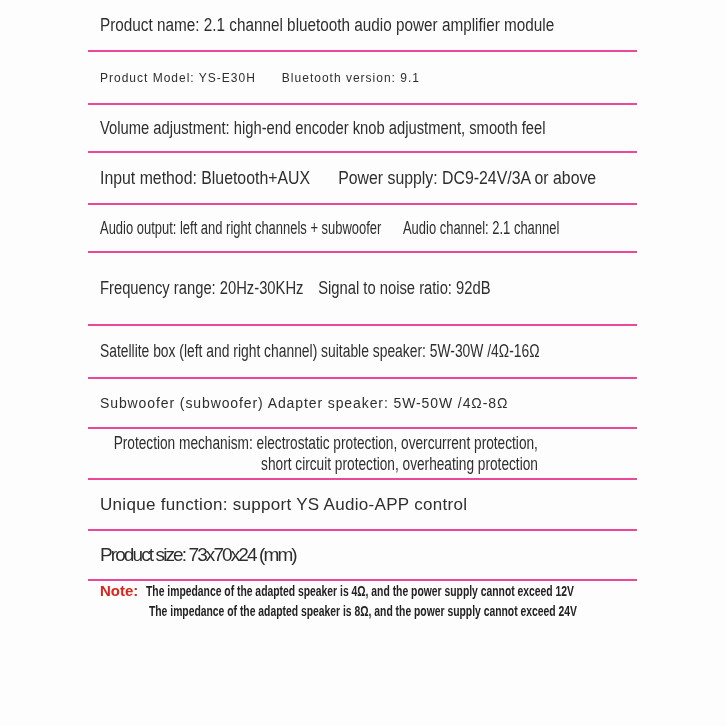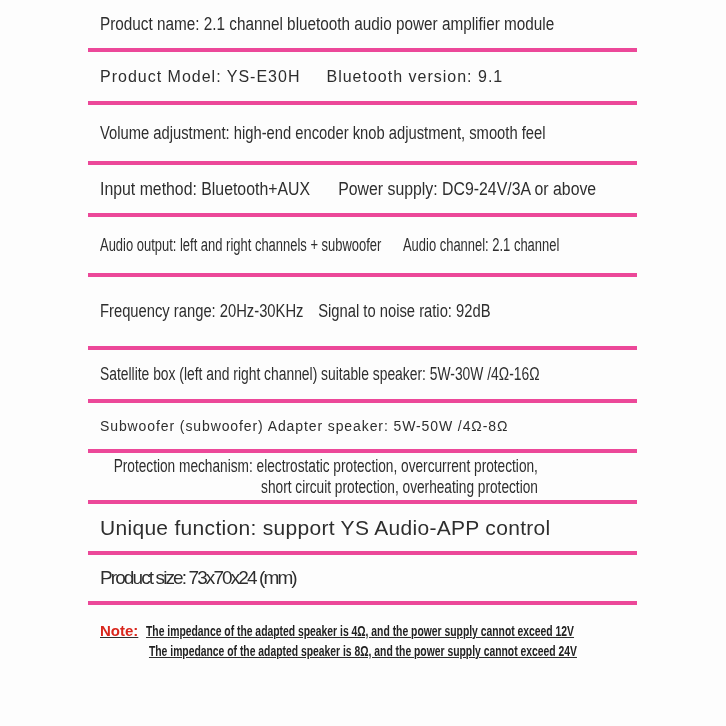--- a/index.html
+++ b/index.html
@@ -12,52 +12,51 @@
   }
   .sheet{
     width:549px;
     margin:0 0 0 88px;
   }
   .row{
     box-sizing:border-box;
     display:flex;
     align-items:center;
     padding-left:12px;
-    border-bottom:4px solid #ec4899;
+    border-bottom:2px solid #ec4899;
     white-space:nowrap;
     overflow:hidden;
     font-size:18px;
   }
-  .h52{height:52px}.h53{height:53px}.h48{height:60px}
+  .h52{height:52px}.h53{height:53px}.h48{height:48px}
   .h57{height:73px}.h50{height:50px}.h51{height:51px}
   
   .sq{
     display:inline-block;
     white-space:nowrap;
     transform:scaleX(var(--sx,0.85));
     transform-origin:left center;
   }
   .gap{display:inline-block;height:1px;}
   .g18{width:18px}.g26{width:26px}.g30{width:30px}.g32{width:32px}.g36{width:36px}
   
-  .t-sp{font-size:16px;letter-spacing:1px;}
+  .t-sp{font-size:12px;letter-spacing:1px;}
   .t-sp2{font-size:14px;letter-spacing:0.9px;}
-  .t-uniq{font-size:21px;letter-spacing:0.3px;}
+  .t-uniq{font-size:17px;letter-spacing:0.3px;}
   .t-size{font-size:19px;letter-spacing:-1.9px;}
   .t-weight{font-size:17px;letter-spacing:0.55px;}
   
   .row.prot{align-items:center;text-align:right;}
   .prot-inner{line-height:21px;font-size:18px;}
   .prot-line2{margin-left:212px;}
   
   .note{
-    margin:16px 0 0 100px;
+    margin:0 0 0 100px;
     display:flex;
     align-items:flex-start;
-    text-decoration:underline;
   }
   .note-label{
     font-weight:bold;
     font-size:15px;
     color:#d9261c;
     line-height:20px;
     margin-right:8px;
     flex:0 0 auto;
   }
   .note-lines{

